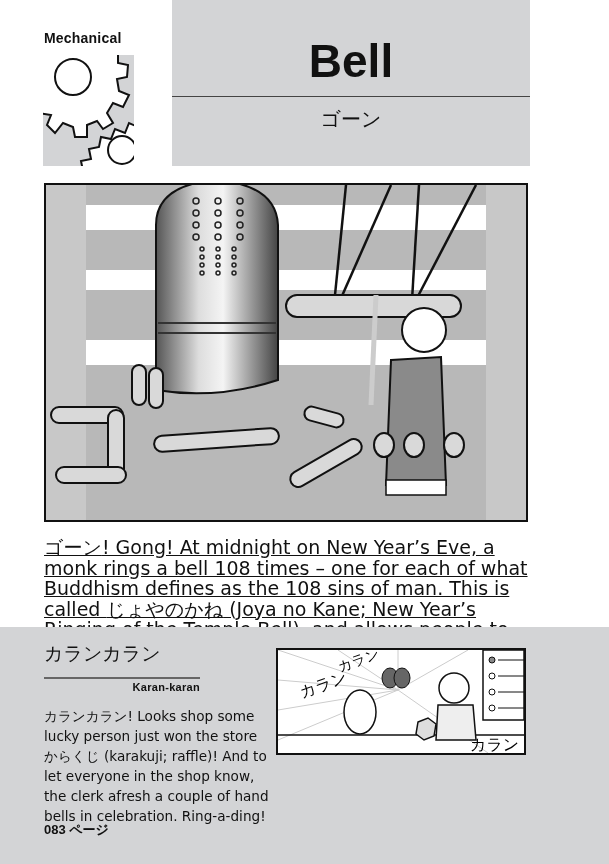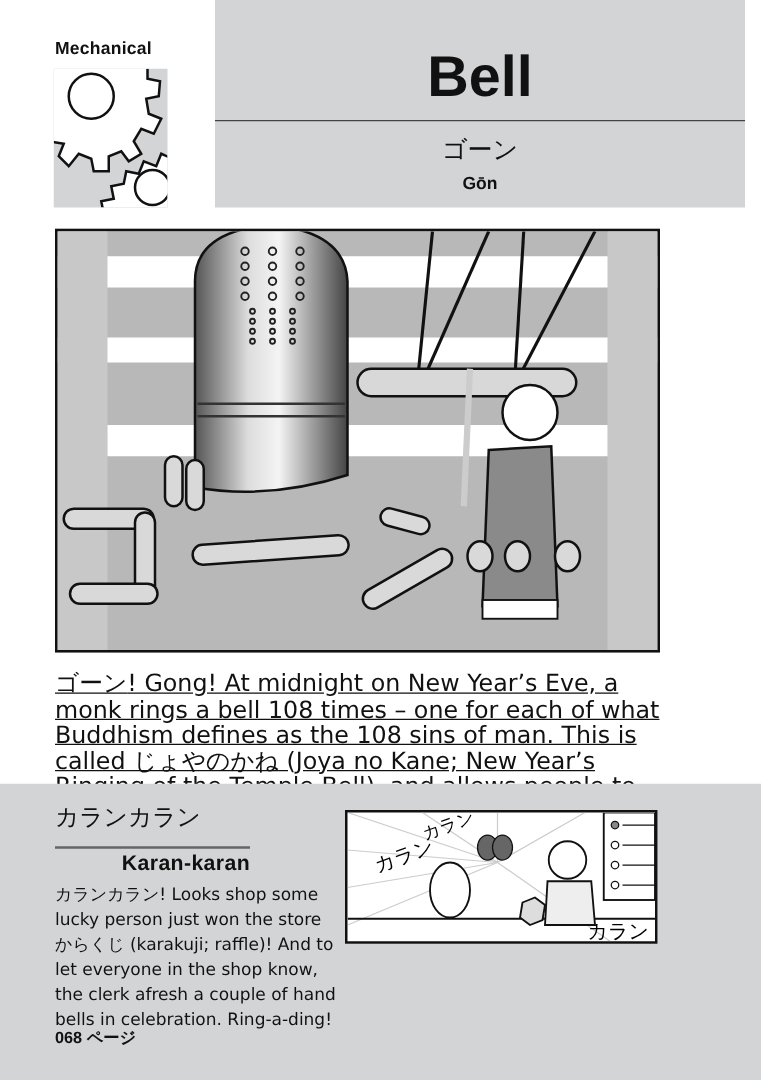--- a/index.html
+++ b/index.html
@@ -2,33 +2,33 @@
 <html><head>
 <meta charset="utf-8">
 <style>
   html, body { margin:0; padding:0; }
   body { width:609px; height:864px; background:#ffffff; position:relative; overflow:hidden; font-family:"Liberation Sans", sans-serif; color:#111; }
   .abs { position:absolute; }
   
   .cat-label { left:44px; top:30px; font-weight:bold; font-size:14px; letter-spacing:0.2px; }
   .cat-icon { left:43px; top:55px; width:91px; height:111px; background:#d3d4d6; overflow:hidden; }
   
-  .hdr { left:172px; top:0; width:424px; height:166px; background:#d3d4d6; }
+  .hdr { left:172px; top:0; width:358px; height:166px; background:#d3d4d6; }
   .hdr-title { left:0; right:0; top:36px; text-align:center; font-weight:bold; font-size:46px; line-height:50px; }
   .hdr-rule { left:0; right:0; top:96px; height:1px; background:#444; }
   .hdr-jp { left:0; right:0; top:106px; text-align:center; font-family:"DejaVu Serif", serif; font-size:20px; }
   .hdr-romaji { left:0; right:0; top:138px; text-align:center; font-weight:bold; font-size:14px; }
   
   .panel { left:44px; top:183px; width:484px; height:339px; border:2px solid #111; box-sizing:border-box; background:#b9b9b9; overflow:hidden; }
   .main-text { left:44px; top:537px; width:490px; font-family:"DejaVu Sans", sans-serif; font-size:19px; line-height:20.5px;text-decoration:underline; }
   
   .bottom { left:0; top:627px; width:609px; height:237px; background:#d3d4d6; }
   .sub-jp { left:44px; top:641px; font-family:"DejaVu Serif", serif; font-size:19px; }
   .sub-rule { left:44px; top:677px; width:156px; height:1.5px; background:#666; }
-  .sub-romaji { left:44px; top:681px; width:156px; text-align:right; font-weight:bold; font-size:17px; letter-spacing:0.3px; }
+  .sub-romaji { left:44px; top:681px; width:156px; text-align:right; font-weight:bold; font-size:11px; letter-spacing:0.3px; }
   .sub-text { left:44px; top:706px; width:490px; font-family:"DejaVu Sans", sans-serif; font-size:13.6px; line-height:20px; }
   .sub-panel { left:276px; top:648px; width:250px; height:107px; border:2px solid #111; box-sizing:border-box; background:#fff; overflow:hidden; }
   .page-num { left:44px; top:821px; font-weight:bold; font-size:13px; }
   .jp { font-family:"DejaVu Serif", serif; }
 </style>
 </head>
 <body>
 
 <div class="abs cat-label">Mechanical</div>
 <div class="abs cat-icon">
@@ -41,21 +41,20 @@
       <path d="M100,60 L95,72 L86,68 L82,78 L72,74 L68,84 L58,82 L56,92 L46,94 L48,104 L38,106 L40,116 L100,116 Z"></path>
       <circle cx="79" cy="95" r="14"></circle>
     </g>
   </svg>
 </div>
 
 <div class="abs hdr">
   <div class="abs hdr-title">Bell</div>
   <div class="abs hdr-rule"></div>
   <div class="abs hdr-jp">ゴーン</div>
-  <div class="abs hdr-romaji">Gōn</div>
 </div>
 
 <div class="abs panel">
   <svg width="480" height="335" viewBox="0 0 480 335">
     <defs>
       <linearGradient id="bellg" x1="0" x2="1">
         <stop offset="0" stop-color="#555"></stop>
           <stop offset="0.35" stop-color="#ddd"></stop>
           <stop offset="0.55" stop-color="#f4f4f4"></stop>
           <stop offset="1" stop-color="#444"></stop>
@@ -171,13 +170,13 @@
     <text x="192" y="100" font-size="16" font-family="DejaVu Serif, serif">カラン</text>
   </svg>
 </div>
 
 <div class="abs sub-text">
   <div style="width:225px; float:left;">
     <span class="jp">カランカラン</span><span>! Looks shop some lucky person just won the store </span><span class="jp">からくじ</span><span> (karakuji; raffle)! And to let everyone in the shop know, the clerk afresh a couple of hand bells in celebration. Ring-a-ding!</span>
   </div>
 </div>
 
-<div class="abs page-num">068 ページ</div>
+<div class="abs page-num">083 ページ</div>
 
 </body></html>

